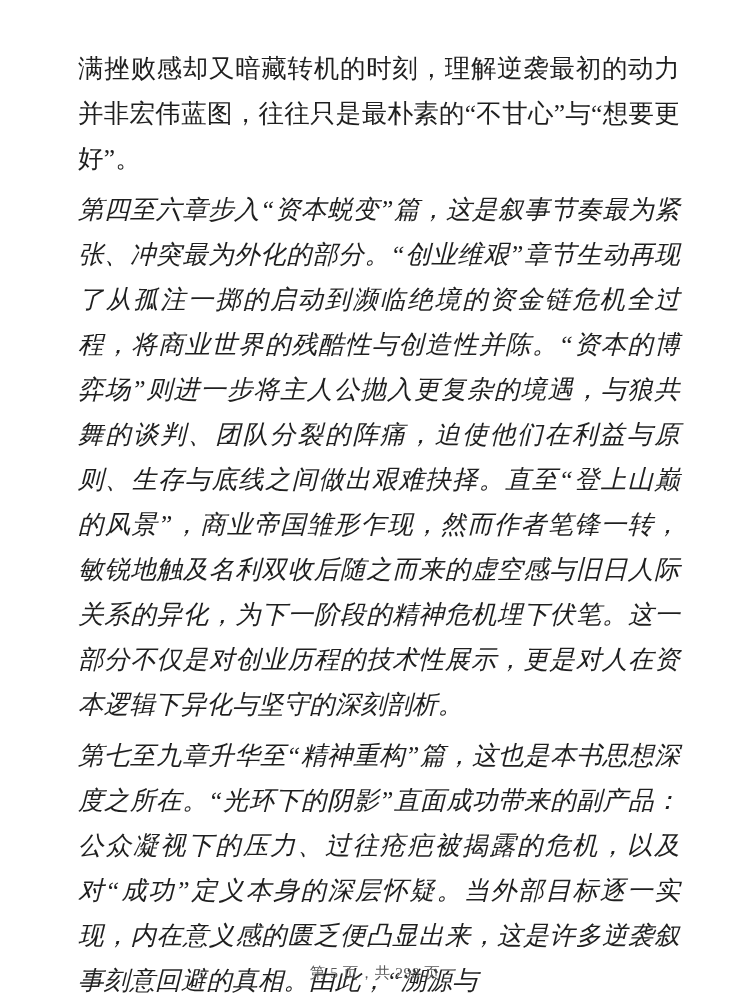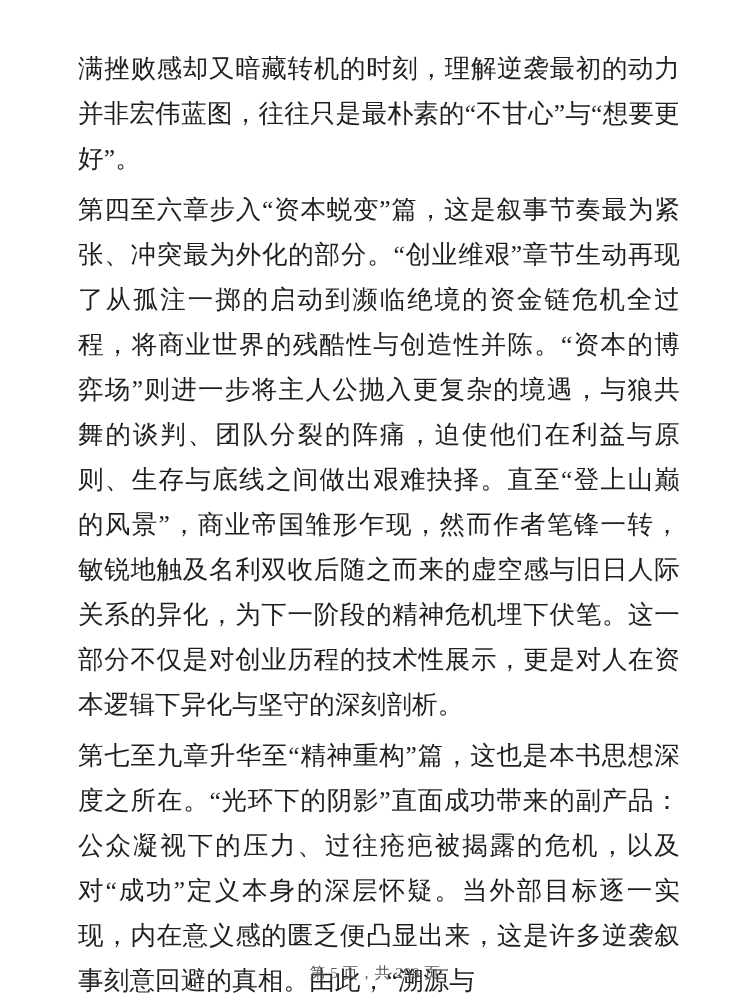--- a/index.html
+++ b/index.html
@@ -29,20 +29,21 @@
     text-align: justify;
     text-justify: inter-ideograph;
     color: #1f1f1f;
   }
   .para {
     margin: 0 0 6px 0;
     text-indent: 0;
   }
   .para + .para {
     margin-top: 4px;
+    font-style: italic;
   }
   .footer {
     position: absolute;
     left: 0;
     right: 0;
     bottom: 16px;
     text-align: center;
     font-size: 15.5px;
     color: #5a5a5a;
     letter-spacing: 0.5px;

